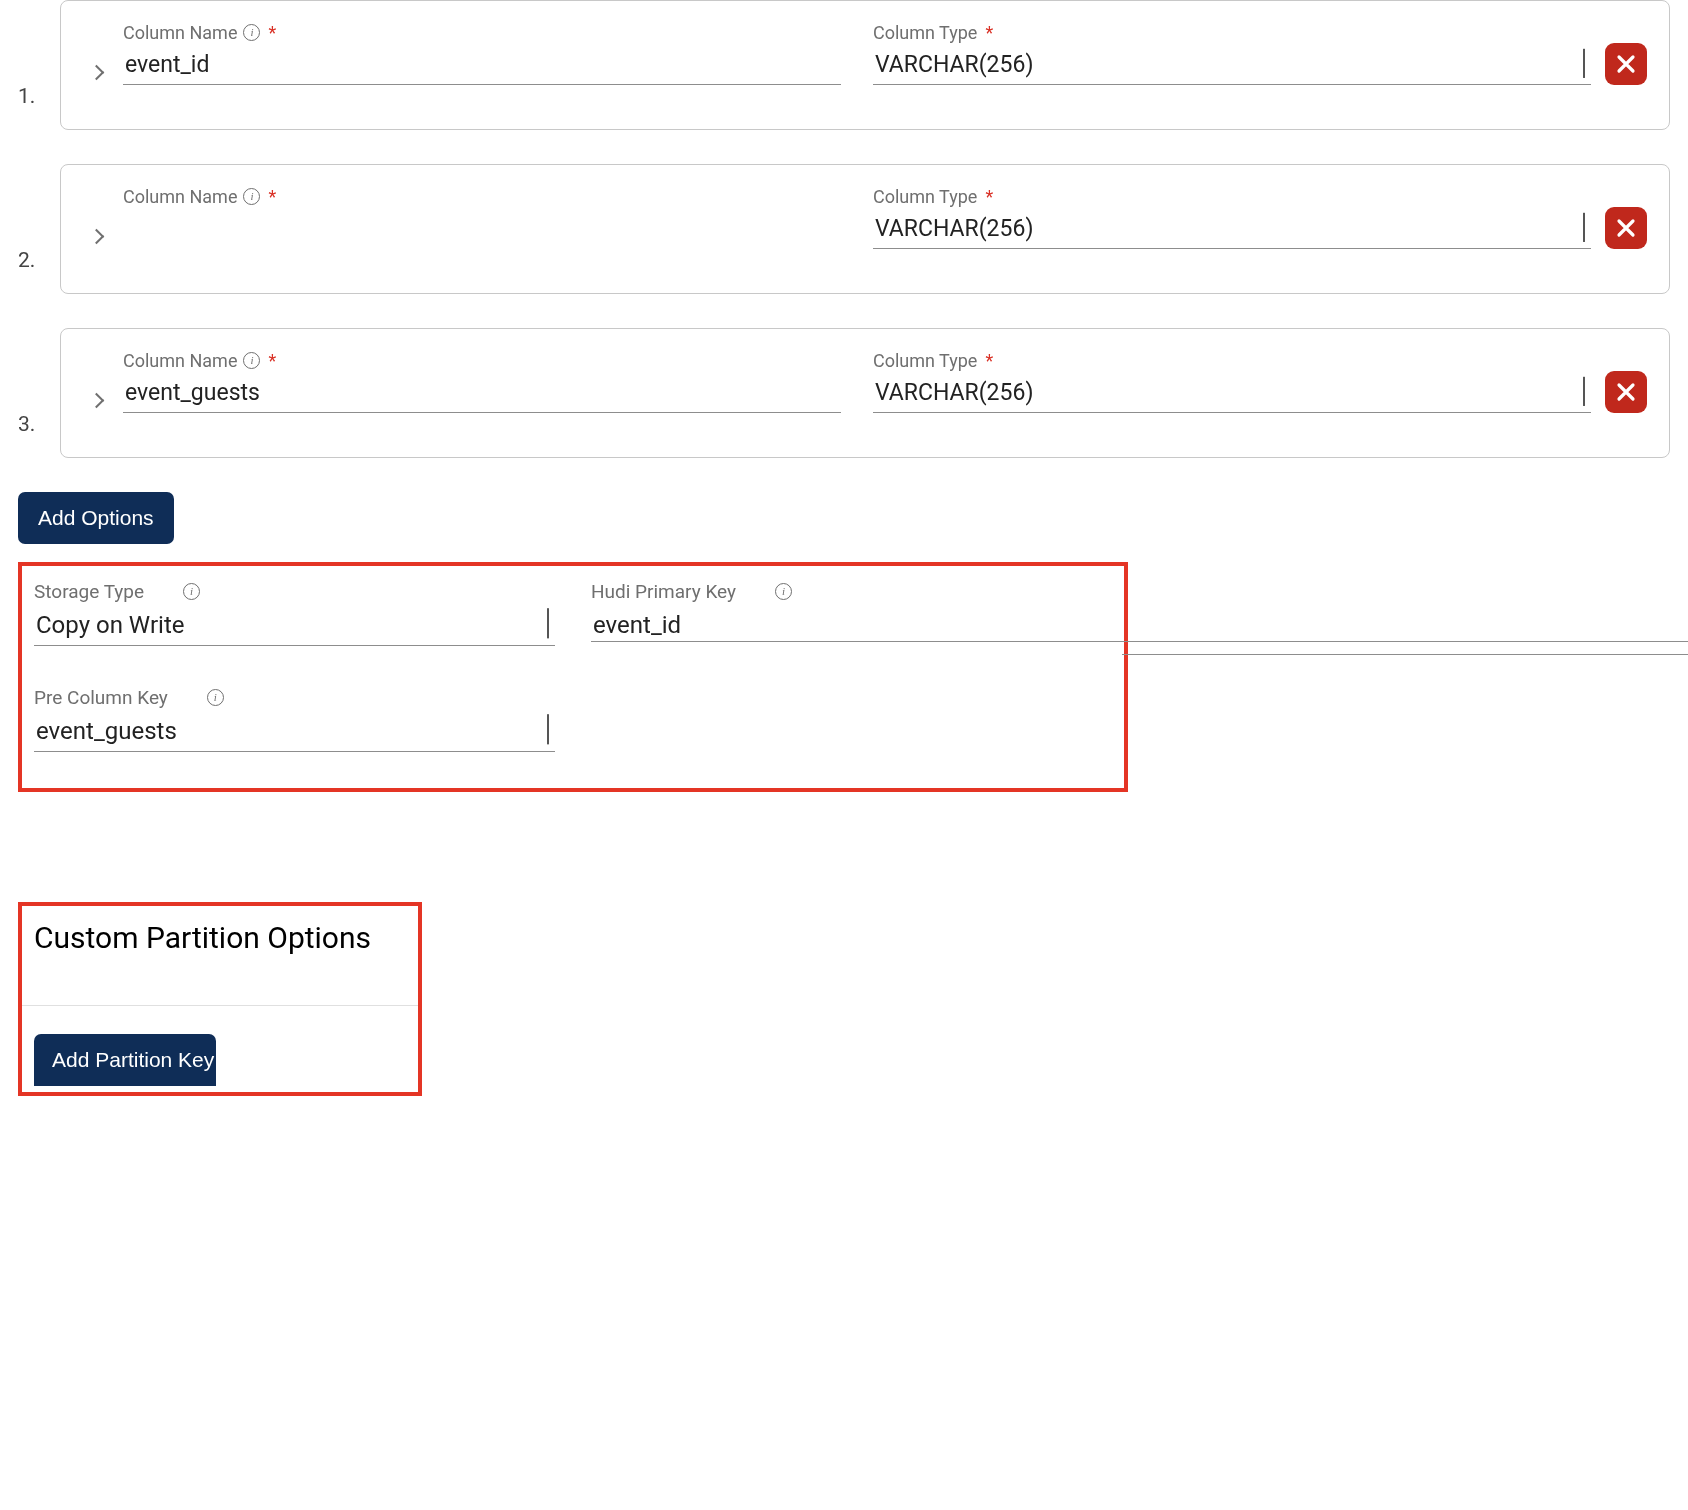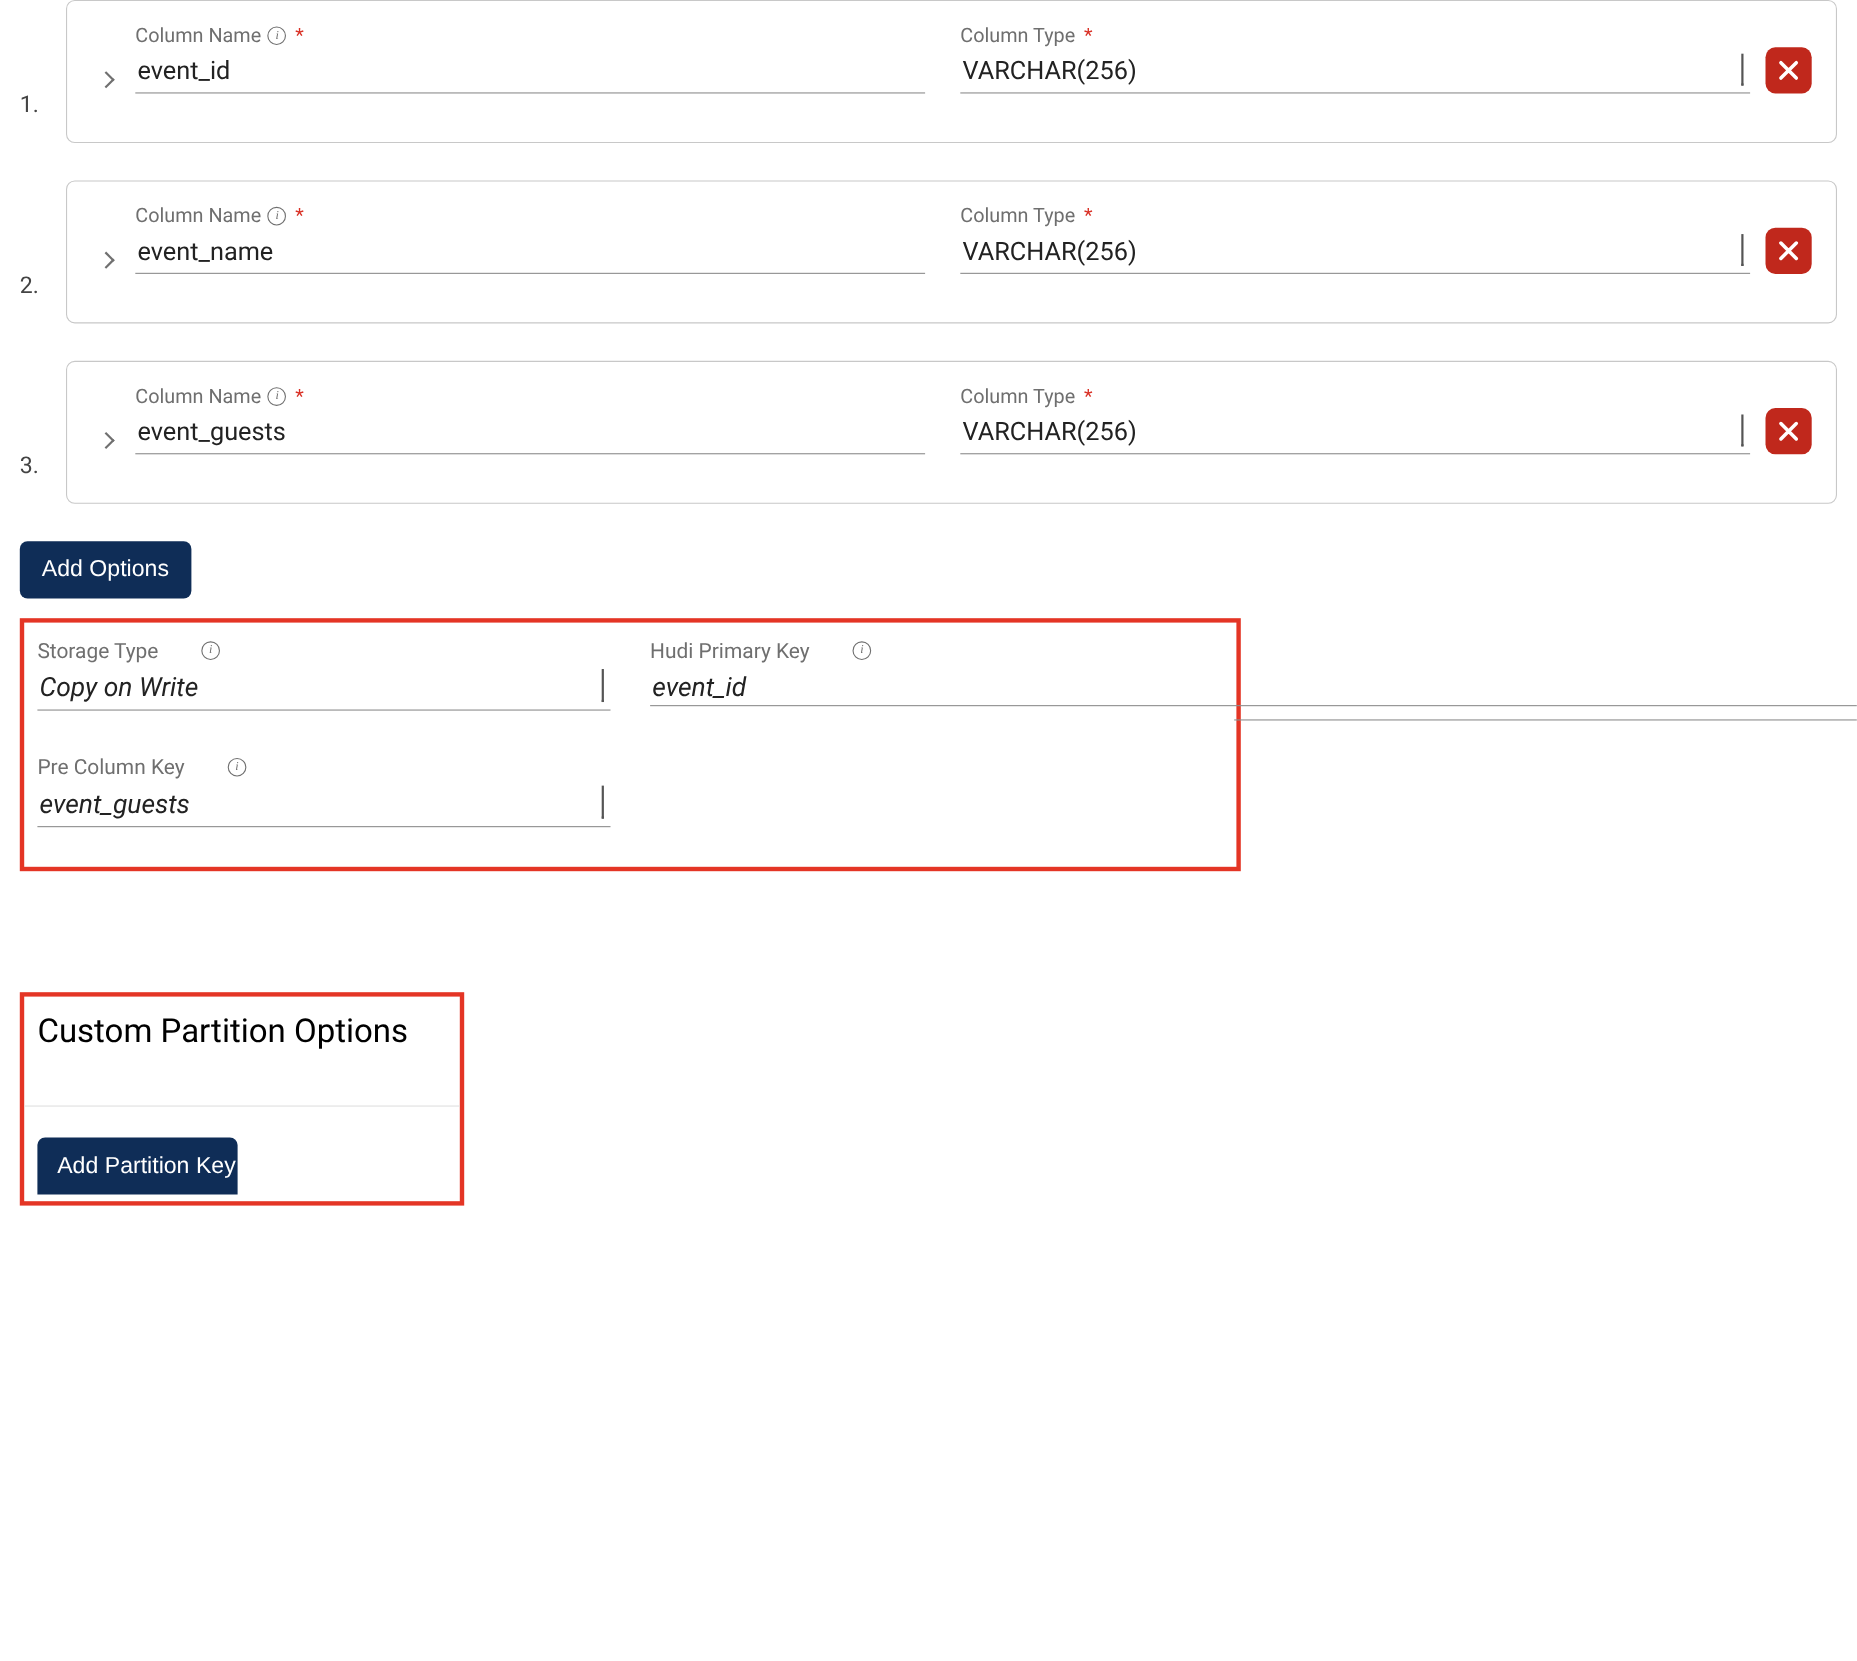--- a/index.html
+++ b/index.html
@@ -155,21 +155,21 @@
     padding: 14px 12px 36px 12px;
     margin-top: 18px;
     display: grid;
     grid-template-columns: 1fr 1fr;
     column-gap: 36px;
     row-gap: 40px;
     width: 1110px;
     position: relative;
   }
   .storage-box .field-label { font-size: 19px; gap: 39px; }
-  .storage-box .select-wrap { font-size: 24px; font-style: italic; }
+  .storage-box .select-wrap { font-size: 24px; }
   .hudi-overflow {
     position: absolute;
     left: 100%;
     top: 14px;
     width: 769px;
     margin-left: -2px;
   }
 
   
   .partition-box {
@@ -242,21 +242,20 @@
       <div class="expand-btn">
         <span class="chevron-right"></span>
       </div>
       <div class="field-pair">
         <div class="field">
           <div class="field-label">
             <span>Column Name</span>
             <span class="info-icon">i</span>
             <span class="req">*</span>
           </div>
-          <input class="input-underline" type="text" value="event_name" style="">
         </div>
         <div class="field">
           <div class="field-label">
             <span>Column Type</span>
                 <span class="req">*</span>
           </div>
           <div class="select-wrap">
             <span>VARCHAR(256)</span>
             <span class="chev"><span class="chevron-down"></span></span>
           </div>

